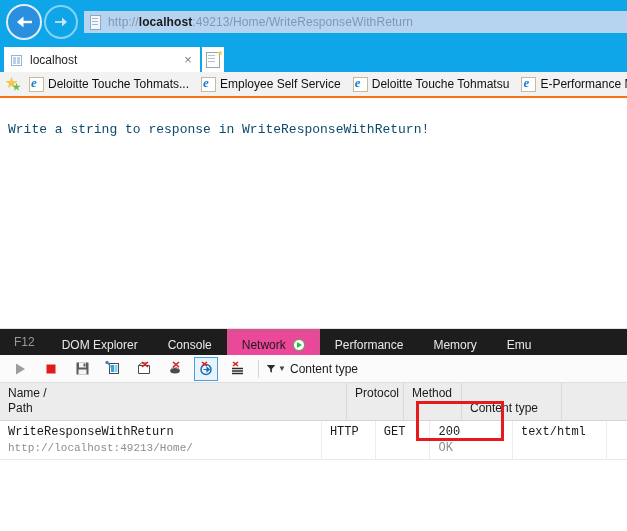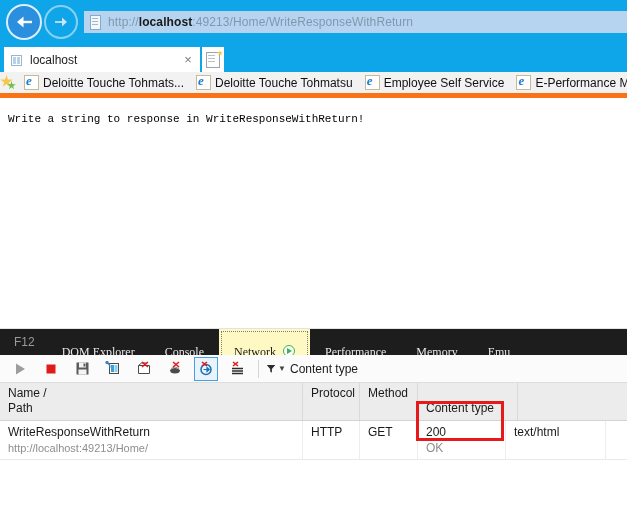--- a/index.html
+++ b/index.html
@@ -181,23 +181,24 @@
     right: 1px; top: 3px;
     width: 6px; height: 6px;
     background: #f6c544;
     clip-path: polygon(50% 0%, 61% 35%, 98% 35%, 68% 57%, 79% 91%, 50% 70%, 21% 91%, 32% 57%, 2% 35%, 39% 35%);
   }
 
   
   .fav-bar {
     height: 26px;
     background: #f2f2f2;
-    border-bottom: 5px solid #f97316;
-    display: flex;
-    align-items: center;
+    border-bottom: 2px solid #f97316;
+    display: flex;
+    align-items: center;
+    padding-left: 5px;
     box-sizing: border-box;
     overflow: hidden;
   }
   .fav-star {
     width: 17px; height: 17px;
     flex: none;
     margin-right: 7px;
     position: relative;
   }
   .fav-star .s1 {
@@ -249,24 +250,24 @@
   
   .page {
     background: #ffffff;
     height: 230px;
     position: relative;
     overflow: hidden;
   }
   .page-text {
     position: absolute;
     left: 8px;
-    top: 15px;
+    top: 24px;
     font-family: "Liberation Mono", monospace;
-    font-size: 11px;
-    color: #000000;
+    font-size: 13px;
+    color: #0c4a6e;
     white-space: nowrap;
   }
 
   
   .f12 {
     background: #ffffff;
     border-top: 1px solid #e3e3e3;
   }
   .f12-tabbar {
     height: 26px;
@@ -280,27 +281,27 @@
     font-size: 12px;
     display: flex;
     align-items: center;
     padding: 0 12px 0 14px;
     flex: none;
   }
   .f12-tab {
     color: #e8e8e8;
     font-size: 12px;
     display: flex;
+    align-items: center;
     padding: 16px 15px;
     flex: none;
     white-space: nowrap;
-    font-family: Liberation Serif, serif;
   }
   .f12-tab.active {
-    background: #fef9c3;
+    background: #ec4899;
     color: #1a1a1a;
     outline: 1px dotted #7c7c7c;
     outline-offset: -3px;
   }
   .rec-dot {
     width: 12px; height: 12px;
     border-radius: 50%;
     background: #ffffff;
     border: 1.5px solid #3cb44a;
     margin-left: 7px;
@@ -390,22 +391,23 @@
     background: #ffffff;
     border-bottom: 1px solid #e8e8e8;
   }
   .net-row .cell {
     box-sizing: border-box;
     padding: 3px 6px 0 8px;
     border-right: 1px solid #ededed;
     line-height: 16px;
     overflow: hidden;
     white-space: nowrap;
-  }
-  .c-name { width: 303px; }
+    font-family: Liberation Mono, monospace;
+  }
+  .c-name { width: 347px; }
   .c-proto { width: 57px; }
   .c-method { width: 58px; }
   .c-result { width: 88px; }
   .c-ctype { width: 100px; }
   .c-more  { width: 21px; border-right: none !important; }
 
   .sub {
     color: #8e8e8e;
     font-size: 11px;
   }
@@ -475,25 +477,25 @@
     <span class="s1"></span>
       <span class="s2"></span>
   </span>
 
   <div class="fav-item">
     <span class="fav-ico"></span>
     <span class="fav-label">Deloitte Touche Tohmats...</span>
   </div>
   <div class="fav-item">
     <span class="fav-ico"></span>
-    <span class="fav-label">Deloitte Touche Tohmatsu</span>
+    <span class="fav-label">Employee Self Service</span>
   </div>
   <div class="fav-item">
     <span class="fav-ico"></span>
-    <span class="fav-label">Employee Self Service</span>
+    <span class="fav-label">Deloitte Touche Tohmatsu</span>
   </div>
   <div class="fav-item">
     <span class="fav-ico"></span>
     <span class="fav-label">E-Performance M</span>
   </div>
 </div>
 
 <div class="page">
   <div class="page-text">Write a string to response in WriteResponseWithReturn!</div>
 </div>

